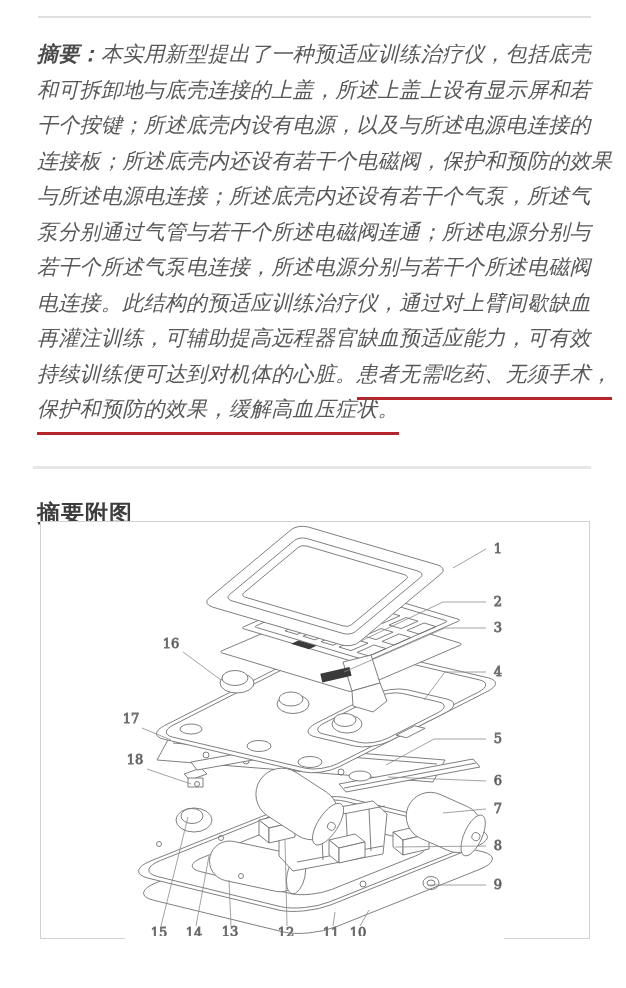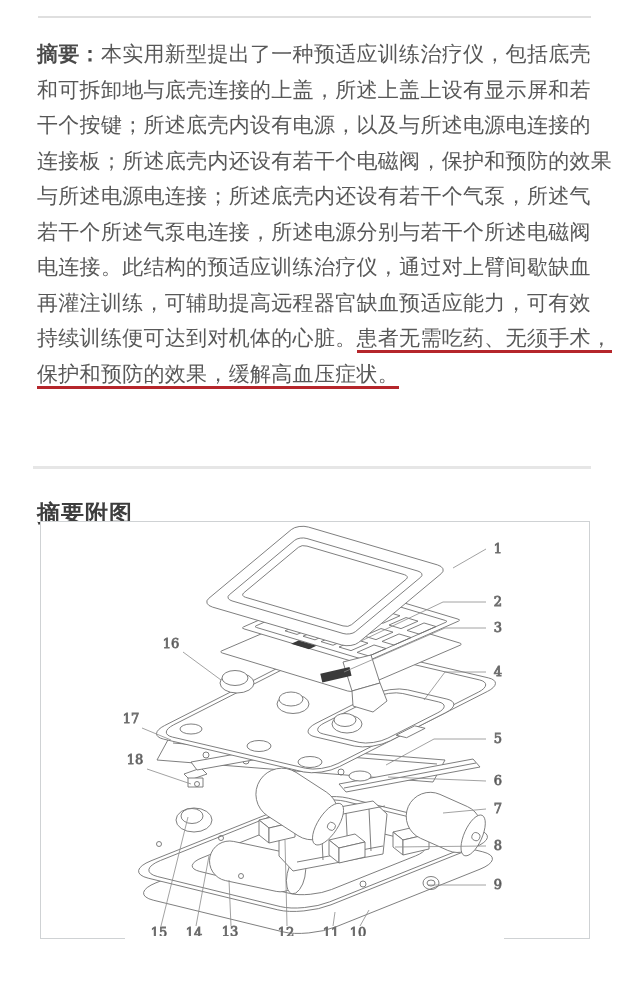--- a/index.html
+++ b/index.html
@@ -5,24 +5,24 @@
   :root{
     --body-text:#585858; --heading-text:#3d3d3d; --underline-red:#b5262b;
     --divider:#e6e6e6; --figure-border:#cfd2d4; --drawing-stroke:#717171;
     --label-text:#3a3a3a; --leader:#8a8a8a; --page-bg:#ffffff;
   }
   html,body{margin:0;padding:0;background:var(--page-bg);}
   .page{position:relative;width:626px;height:988px;background:var(--page-bg);overflow:hidden;
         font-family:"DejaVu Sans","Liberation Sans",sans-serif;}
   .top-hairline{position:absolute;left:38px;top:16px;width:553px;height:2px;background:#dfdfdf;}
   .abstract{position:absolute;left:37px;top:37px;width:558px;font-size:21px;line-height:35.5px;
-            color:var(--body-text);letter-spacing:0.3px;}
+            color:var(--body-text);letter-spacing:0.3px;font-style:italic;}
   .tline{white-space:nowrap;height:35.5px;}
   .tline .b{font-weight:700;color:#4a4a4a;}
-  .tline .rl{border-bottom:3px solid var(--underline-red);padding-bottom:0;}
+  .tline .rl{border-bottom:3px solid var(--underline-red);padding-bottom:11px;}
   .divider{position:absolute;left:33px;top:466px;width:558px;height:3px;background:var(--divider);}
   .fig-heading{position:absolute;left:37px;top:498px;margin:0;font-size:23px;font-weight:700;
                color:var(--heading-text);letter-spacing:1px;}
   .fig-box{position:absolute;left:40px;top:521px;width:548px;height:416px;
            border:1px solid var(--figure-border);background:#fff;}
   .fig-box svg{overflow:visible;display:block;}
   .border-gap{position:absolute;left:84px;bottom:-2px;width:379px;height:4px;background:#fff;}
   
   .d *{stroke:var(--drawing-stroke);stroke-width:0.9;fill:none;vector-effect:non-scaling-stroke;}
   .d .f{fill:#ffffff;}
@@ -36,20 +36,21 @@
 
 <div class="page">
   <div class="top-hairline"></div>
 
   <div class="abstract" id="abstract-lines">
       <div class="tline"><span class="b">摘要：</span><span>本实用新型提出了一种预适应训练治疗仪，包括底壳</span></div>
       <div class="tline"><span>和可拆卸地与底壳连接的上盖，所述上盖上设有显示屏和若</span></div>
       <div class="tline"><span>干个按键；所述底壳内设有电源，以及与所述电源电连接的</span></div>
       <div class="tline"><span>连接板；所述底壳内还设有若干个电磁阀，保护和预防的效果</span></div>
       <div class="tline"><span>与所述电源电连接；所述底壳内还设有若干个气泵，所述气</span></div>
+      <div class="tline"><span>泵分别通过气管与若干个所述电磁阀连通；所述电源分别与</span></div>
       <div class="tline"><span>若干个所述气泵电连接，所述电源分别与若干个所述电磁阀</span></div>
       <div class="tline"><span>电连接。此结构的预适应训练治疗仪，通过对上臂间歇缺血</span></div>
       <div class="tline"><span>再灌注训练，可辅助提高远程器官缺血预适应能力，可有效</span></div>
       <div class="tline"><span>持续训练便可达到对机体的心脏。</span><span class="rl">患者无需吃药、无须手术，</span></div>
       <div class="tline"><span class="rl">保护和预防的效果，缓解高血压症状。</span></div>
     </div>
 
   <div class="divider"></div>
   <h2 class="fig-heading">摘要附图</h2>
 

